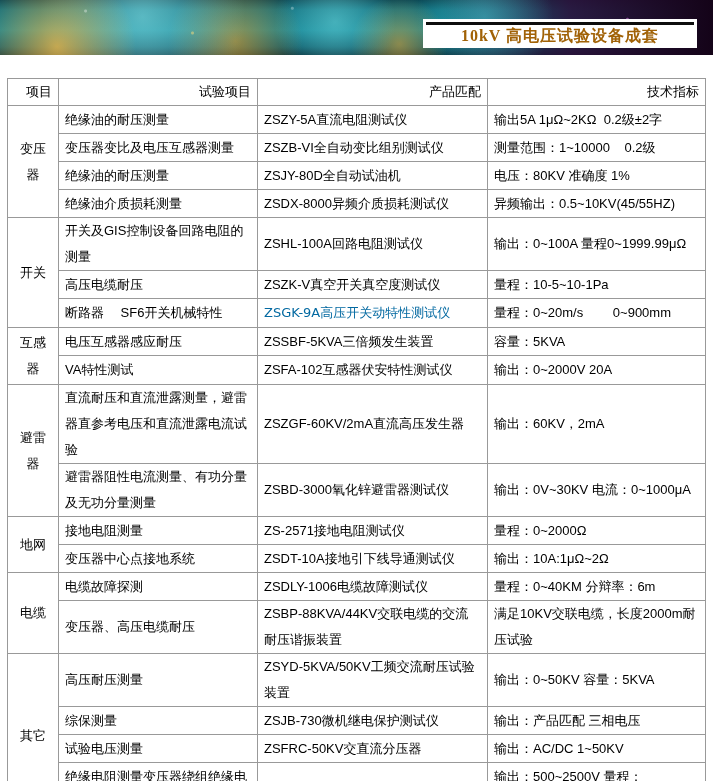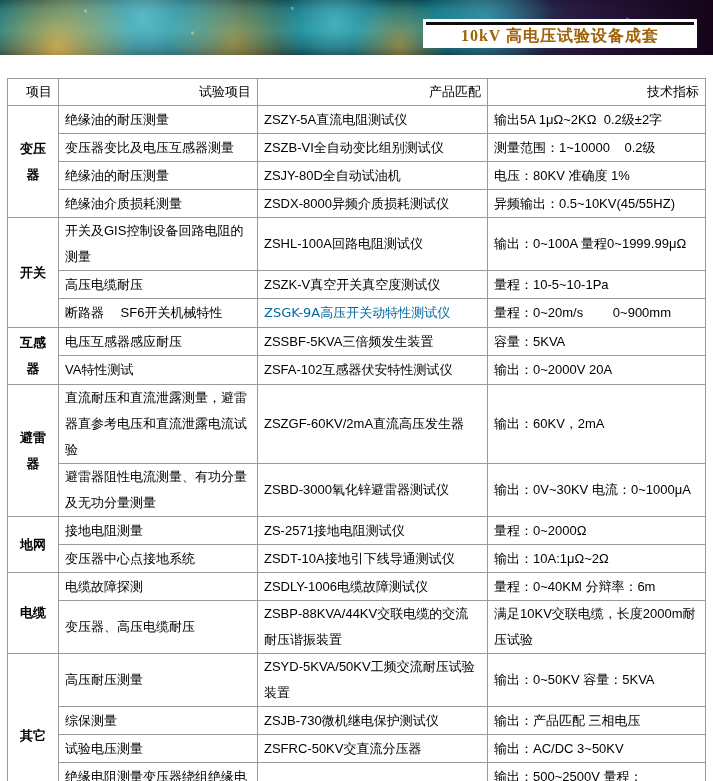--- a/index.html
+++ b/index.html
@@ -47,21 +47,21 @@
     font-size:13px;
   }
   col.c1{width:51px;} col.c2{width:199px;} col.c3{width:230px;} col.c4{width:218px;}
   .spec th,.spec td{
     border:1px solid #999;
     padding:0 6px;line-height:26px;vertical-align:middle;
     font-weight:normal;white-space:pre-wrap;word-wrap:break-word;
   }
   .spec th{text-align:right;height:26px;}
   .spec td{text-align:left;height:27px;}
-  .spec td.cat{text-align:center;font-weight:bold;}
+  .spec td.cat{text-align:center;}
   tr.r28 td{height:28px;} tr.r52 td{height:52px;} tr.r54 td{height:54px;}
   td.alt-product{color:#0369a1;font-family:"DejaVu Sans",sans-serif;font-size:13px;}
 </style>
 </head>
 <body>
 
 <div class="page">
 
   <div class="banner">
     <div class="title-box">
@@ -180,21 +180,21 @@
       <td>输出：0~50KV 容量：5KVA</td>
     </tr>
     <tr>
       <td>综保测量</td>
       <td>ZSJB-730微机继电保护测试仪</td>
       <td>输出：产品匹配 三相电压</td>
     </tr>
     <tr>
       <td>试验电压测量</td>
       <td>ZSFRC-50KV交直流分压器</td>
-      <td>输出：AC/DC 3~50KV</td>
+      <td>输出：AC/DC 1~50KV</td>
     </tr>
     <tr class="r54">
       <td>绝缘电阻测量变压器绕组绝缘电阻及吸收比测量</td>
       <td>ZS2671数字兆欧表</td>
       <td>输出：500~2500V 量程：1~104MΩ</td>
     </tr>
 
   </tbody>
     </table>
 

